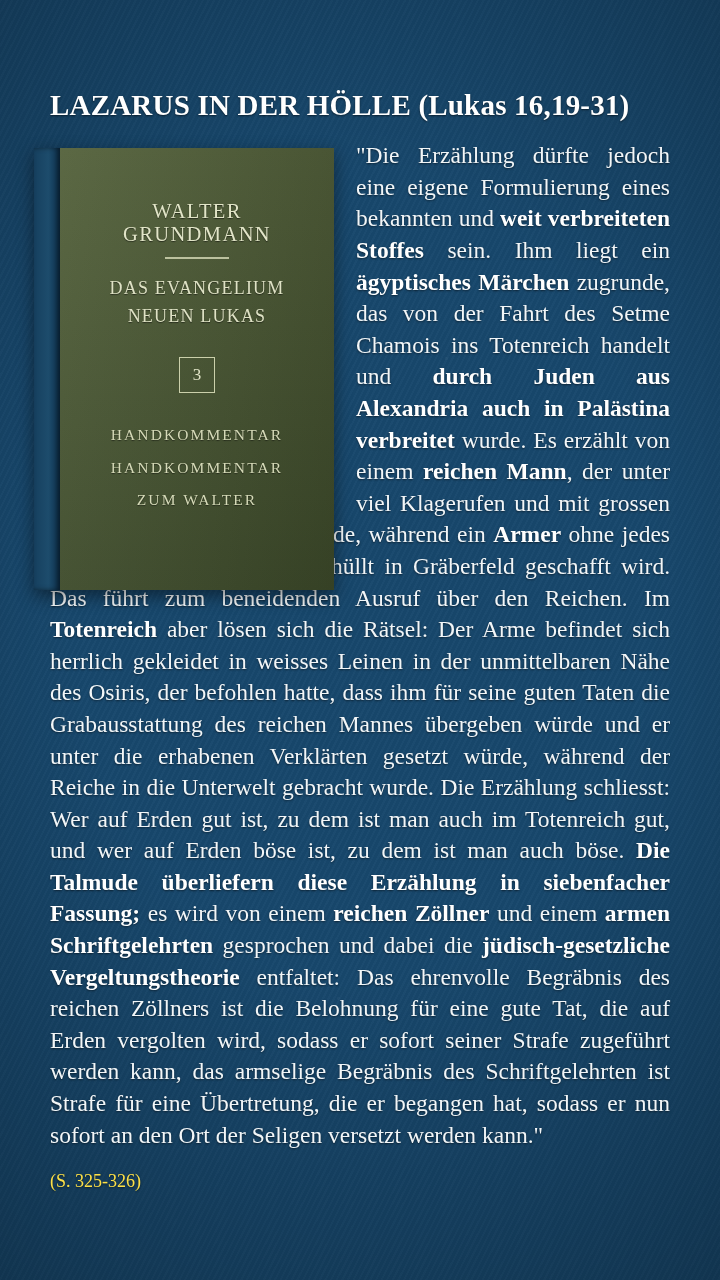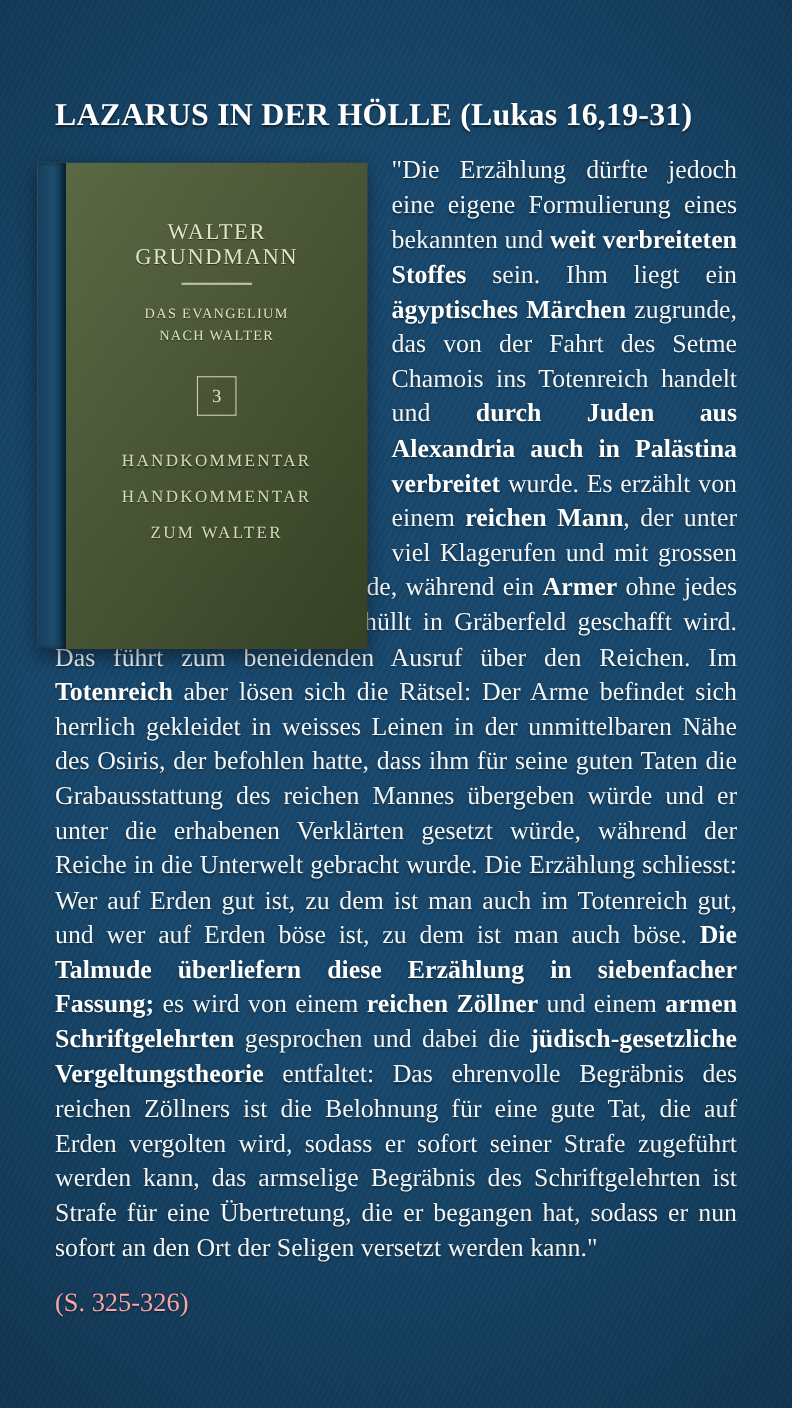--- a/index.html
+++ b/index.html
@@ -124,21 +124,21 @@
     text-shadow: 0 1px 1px rgba(0,0,0,0.5);
   }
   .book .rule {
     width: 64px;
     height: 2px;
     background: #cfd3b0;
     margin: 11px auto 16px auto;
     opacity: 0.85;
   }
   .book .book-title {
-    font-size: 13px;
+    font-size: 18px;
     letter-spacing: 1.2px;
     line-height: 1.55;
     color: #dfe2c5;
     text-shadow: 0 1px 1px rgba(0,0,0,0.5);
   }
   .book .volume-box {
     width: 34px;
     height: 34px;
     margin: 26px auto 26px auto;
     border: 1.6px solid #cbd0ab;
@@ -152,22 +152,22 @@
     font-size: 15.5px;
     letter-spacing: 2.1px;
     line-height: 2.1;
     color: #d6dab8;
     text-shadow: 0 1px 1px rgba(0,0,0,0.45);
   }
 
   .source-ref {
     position: relative;
     z-index: 3;
-    color: #fca5a5;
-    font-size: 24px;
+    color: #fde047;
+    font-size: 18px;
     line-height: 1.345;
     margin-top: 18px;
     text-shadow: 0 1px 2px rgba(0,0,0,0.5);
   }
   .clearfix::after { content: ""; display: block; clear: both; }
 </style>
 </head>
 <body>
 
 <div class="page">
@@ -175,21 +175,21 @@
 
     <h1 class="title">LAZARUS IN DER HÖLLE (Lukas 16,19-31)</h1>
 
     <figure class="book-figure">
       <div class="book">
         <div class="spine"></div>
         <div class="cover-inner">
           <div class="author">WALTER GRUNDMANN</div>
           <div class="rule"></div>
           <div class="book-title">DAS EVANGELIUM</div>
-          <div class="book-title">NACH WALTER</div>
+          <div class="book-title">NEUEN LUKAS</div>
           <div class="volume-box">3</div>
           <div class="series">HANDKOMMENTAR</div>
           <div class="series">HANDKOMMENTAR</div>
           <div class="series">ZUM WALTER</div>
         </div>
       </div>
     </figure>
 
     <div class="body-text" id="article-body"><span>"Die Erzählung dürfte jedoch eine eigene Formulierung eines bekannten und </span><b>weit verbreiteten Stoffes</b><span> sein. Ihm liegt ein </span><b>ägyptisches Märchen</b><span> zugrunde, das von der Fahrt des Setme Chamois ins Totenreich handelt und </span><b>durch Juden aus Alexandria auch in Palästina verbreitet</b><span> wurde. Es erzählt von einem </span><b>reichen Mann</b><span>, der unter viel Klagerufen und mit grossen Ehren zu Grabe getragen wurde, während ein </span><b>Armer</b><span> ohne jedes Totengeleit in eine Matte gehüllt in Gräberfeld geschafft wird. Das führt zum beneidenden Ausruf über den Reichen. Im </span><b>Totenreich</b><span> aber lösen sich die Rätsel: Der Arme befindet sich herrlich gekleidet in weisses Leinen in der unmittelbaren Nähe des Osiris, der befohlen hatte, dass ihm für seine guten Taten die Grabausstattung des reichen Mannes übergeben würde und er unter die erhabenen Verklärten gesetzt würde, während der Reiche in die Unterwelt gebracht wurde. Die Erzählung schliesst: Wer auf Erden gut ist, zu dem ist man auch im Totenreich gut, und wer auf Erden böse ist, zu dem ist man auch böse. </span><b>Die Talmude überliefern diese Erzählung in siebenfacher Fassung;</b><span> es wird von einem </span><b>reichen Zöllner</b><span> und einem </span><b>armen Schriftgelehrten</b><span> gesprochen und dabei die </span><b>jüdisch-gesetzliche Vergeltungstheorie</b><span> entfaltet: Das ehrenvolle Begräbnis des reichen Zöllners ist die Belohnung für eine gute Tat, die auf Erden vergolten wird, sodass er sofort seiner Strafe zugeführt werden kann, das armselige Begräbnis des Schriftgelehrten ist Strafe für eine Übertretung, die er begangen hat, sodass er nun sofort an den Ort der Seligen versetzt werden kann."</span></div>
 

